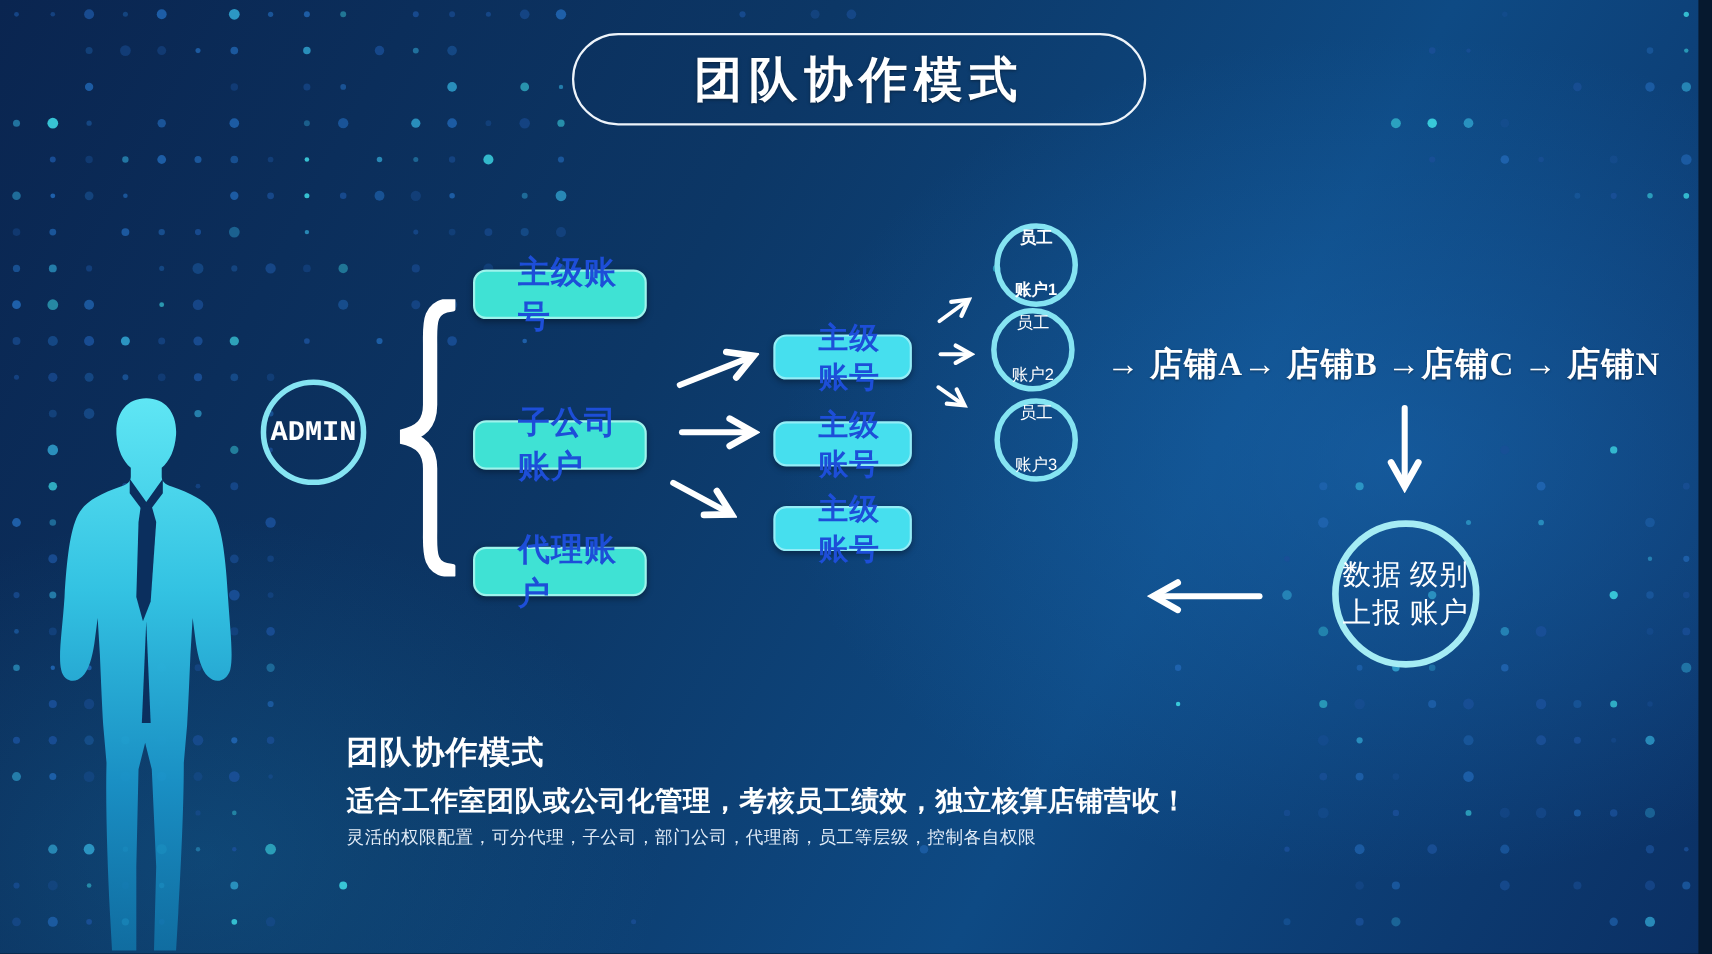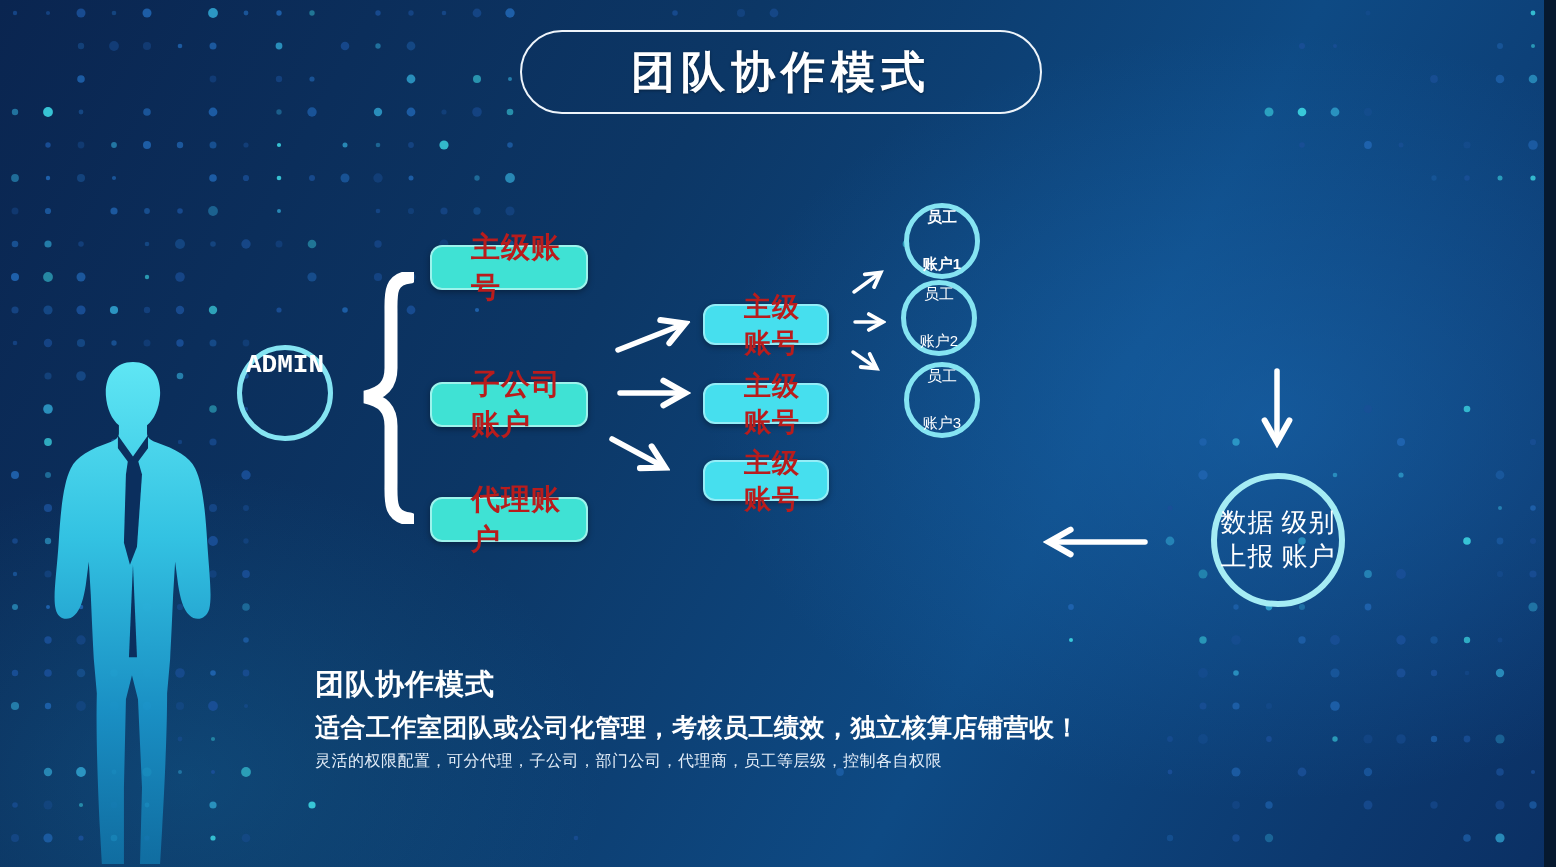--- a/index.html
+++ b/index.html
@@ -22,30 +22,30 @@
     position:absolute;left:520px;top:30px;width:518px;height:80px;z-index:5;
     border:2.5px solid #eef4fa;border-radius:46px;
     display:flex;align-items:center;justify-content:center;
     color:#fff;font-family:"Liberation Serif",serif;
     font-size:44px;font-weight:bold;letter-spacing:6px;
     text-shadow:0 1px 3px rgba(0,0,0,.4);
   }
   .admin-circle{
     position:absolute;left:237px;top:345px;width:96px;height:96px;z-index:5;
     box-sizing:border-box;border:5px solid var(--circle-border,#7fdcec);border-radius:50%;
-    display:flex;align-items:flex-start;justify-content:center;
+    display:flex;align-items:center;justify-content:center;
     color:#fff;font-family:"Liberation Mono",monospace;font-weight:600;font-size:26px;
   }
   svg.brace{position:absolute;left:350px;top:272px;width:64px;height:252px;z-index:5;}
 
   .acct-box{
     position:absolute;z-index:5;box-sizing:border-box;
     border-radius:12px;
     display:flex;align-items:center;justify-content:center;
-    color:#b91c1c;font-weight:600;letter-spacing:1px;padding-left:39px;
+    color:#1d4ed8;font-weight:600;letter-spacing:1px;padding-left:39px;
   }
   .acct-box.teal{
     background:var(--box-teal,#3fe2d4);
     border:2.5px solid #9df3ec;
     box-shadow:0 2px 6px rgba(0,0,0,.35);
     width:158px;height:45px;font-size:29px;
   }
   .acct-box.cyan{
     background:var(--box-cyan,#46dfee);
     border:2.5px solid #94edf7;
@@ -469,20 +469,21 @@
   </div>
   <div class="emp-circle emp-2">
     <span>员工</span>
     <span>账户2</span>
   </div>
   <div class="emp-circle emp-3">
     <span>员工</span>
     <span>账户3</span>
   </div>
 
+  <div class="shop-chain">→ 店铺A→ 店铺B →店铺C → 店铺N</div>
 
   <div class="report-circle">
     <span>数据上报</span>
     <span>级别账户</span>
   </div>
 
   <svg class="arrows layer" width="1556" height="867">
     <defs>
       <marker id="arw" viewBox="0 0 12 12" refX="9.5" refY="6" markerWidth="6" markerHeight="6" orient="auto" markerUnits="strokeWidth">
         <path d="M2,1.5 L10,6 L2,10.5" fill="none" stroke="#ffffff" stroke-width="2.2" stroke-linecap="round"></path>

